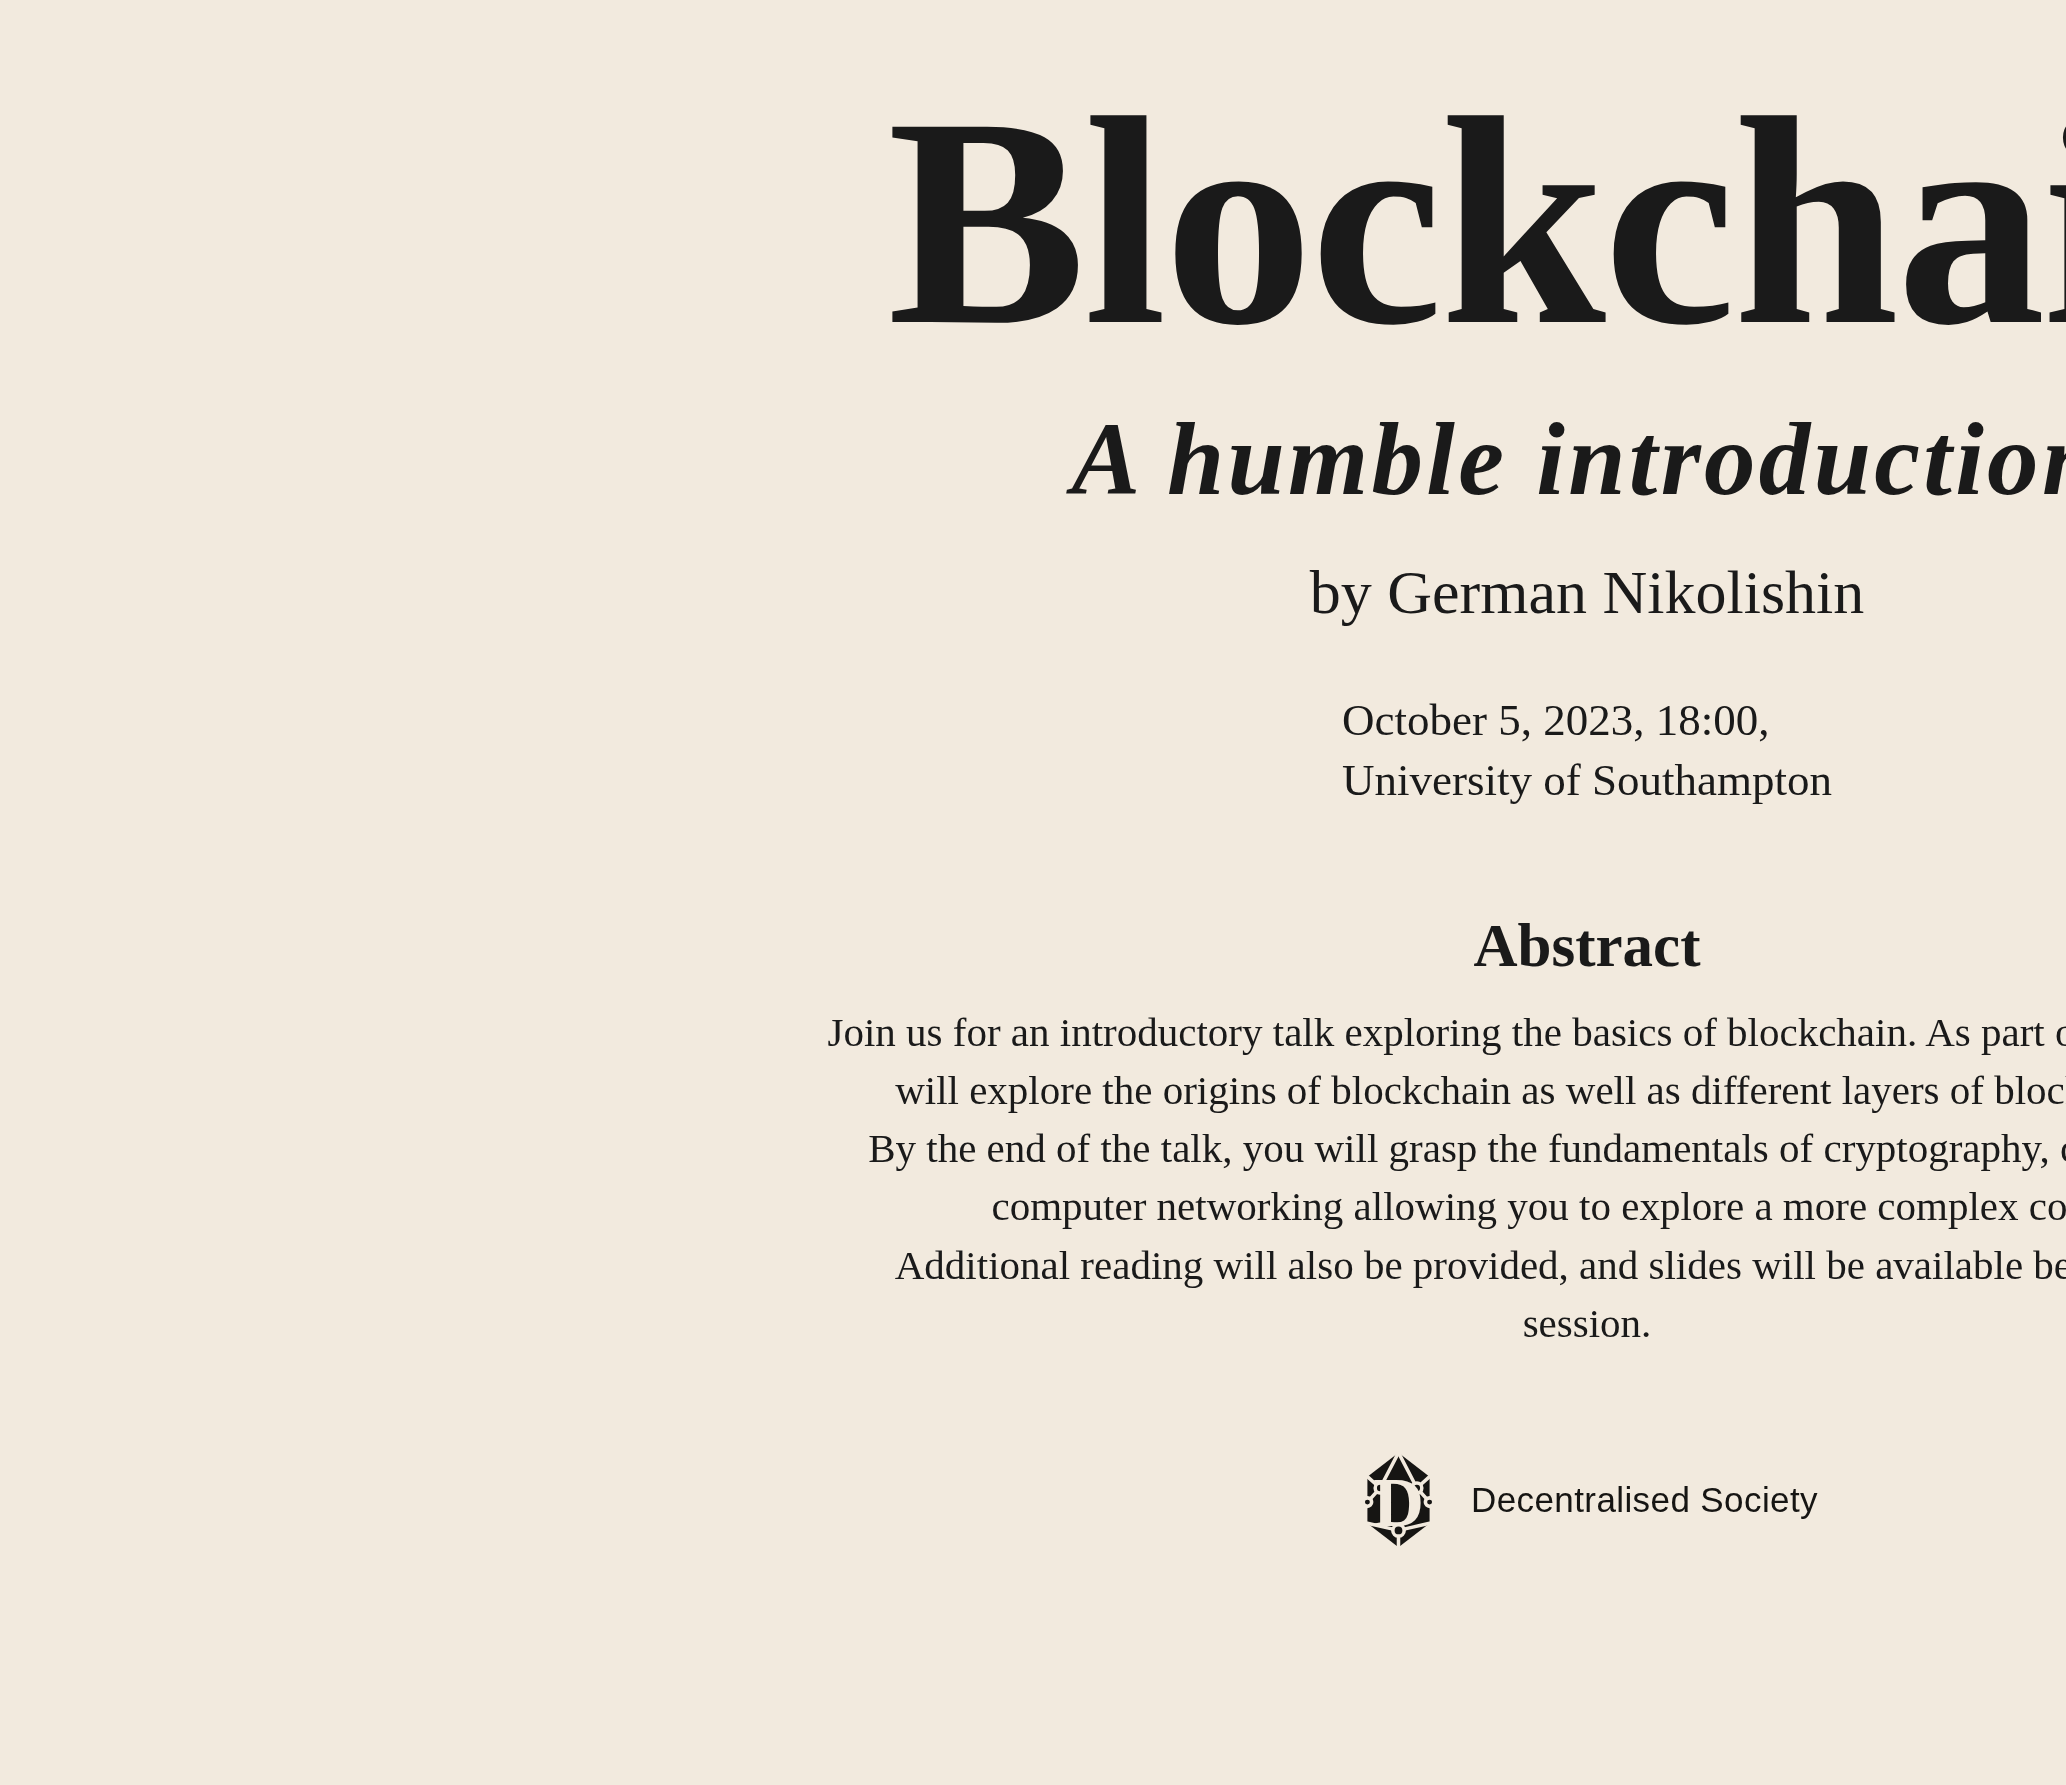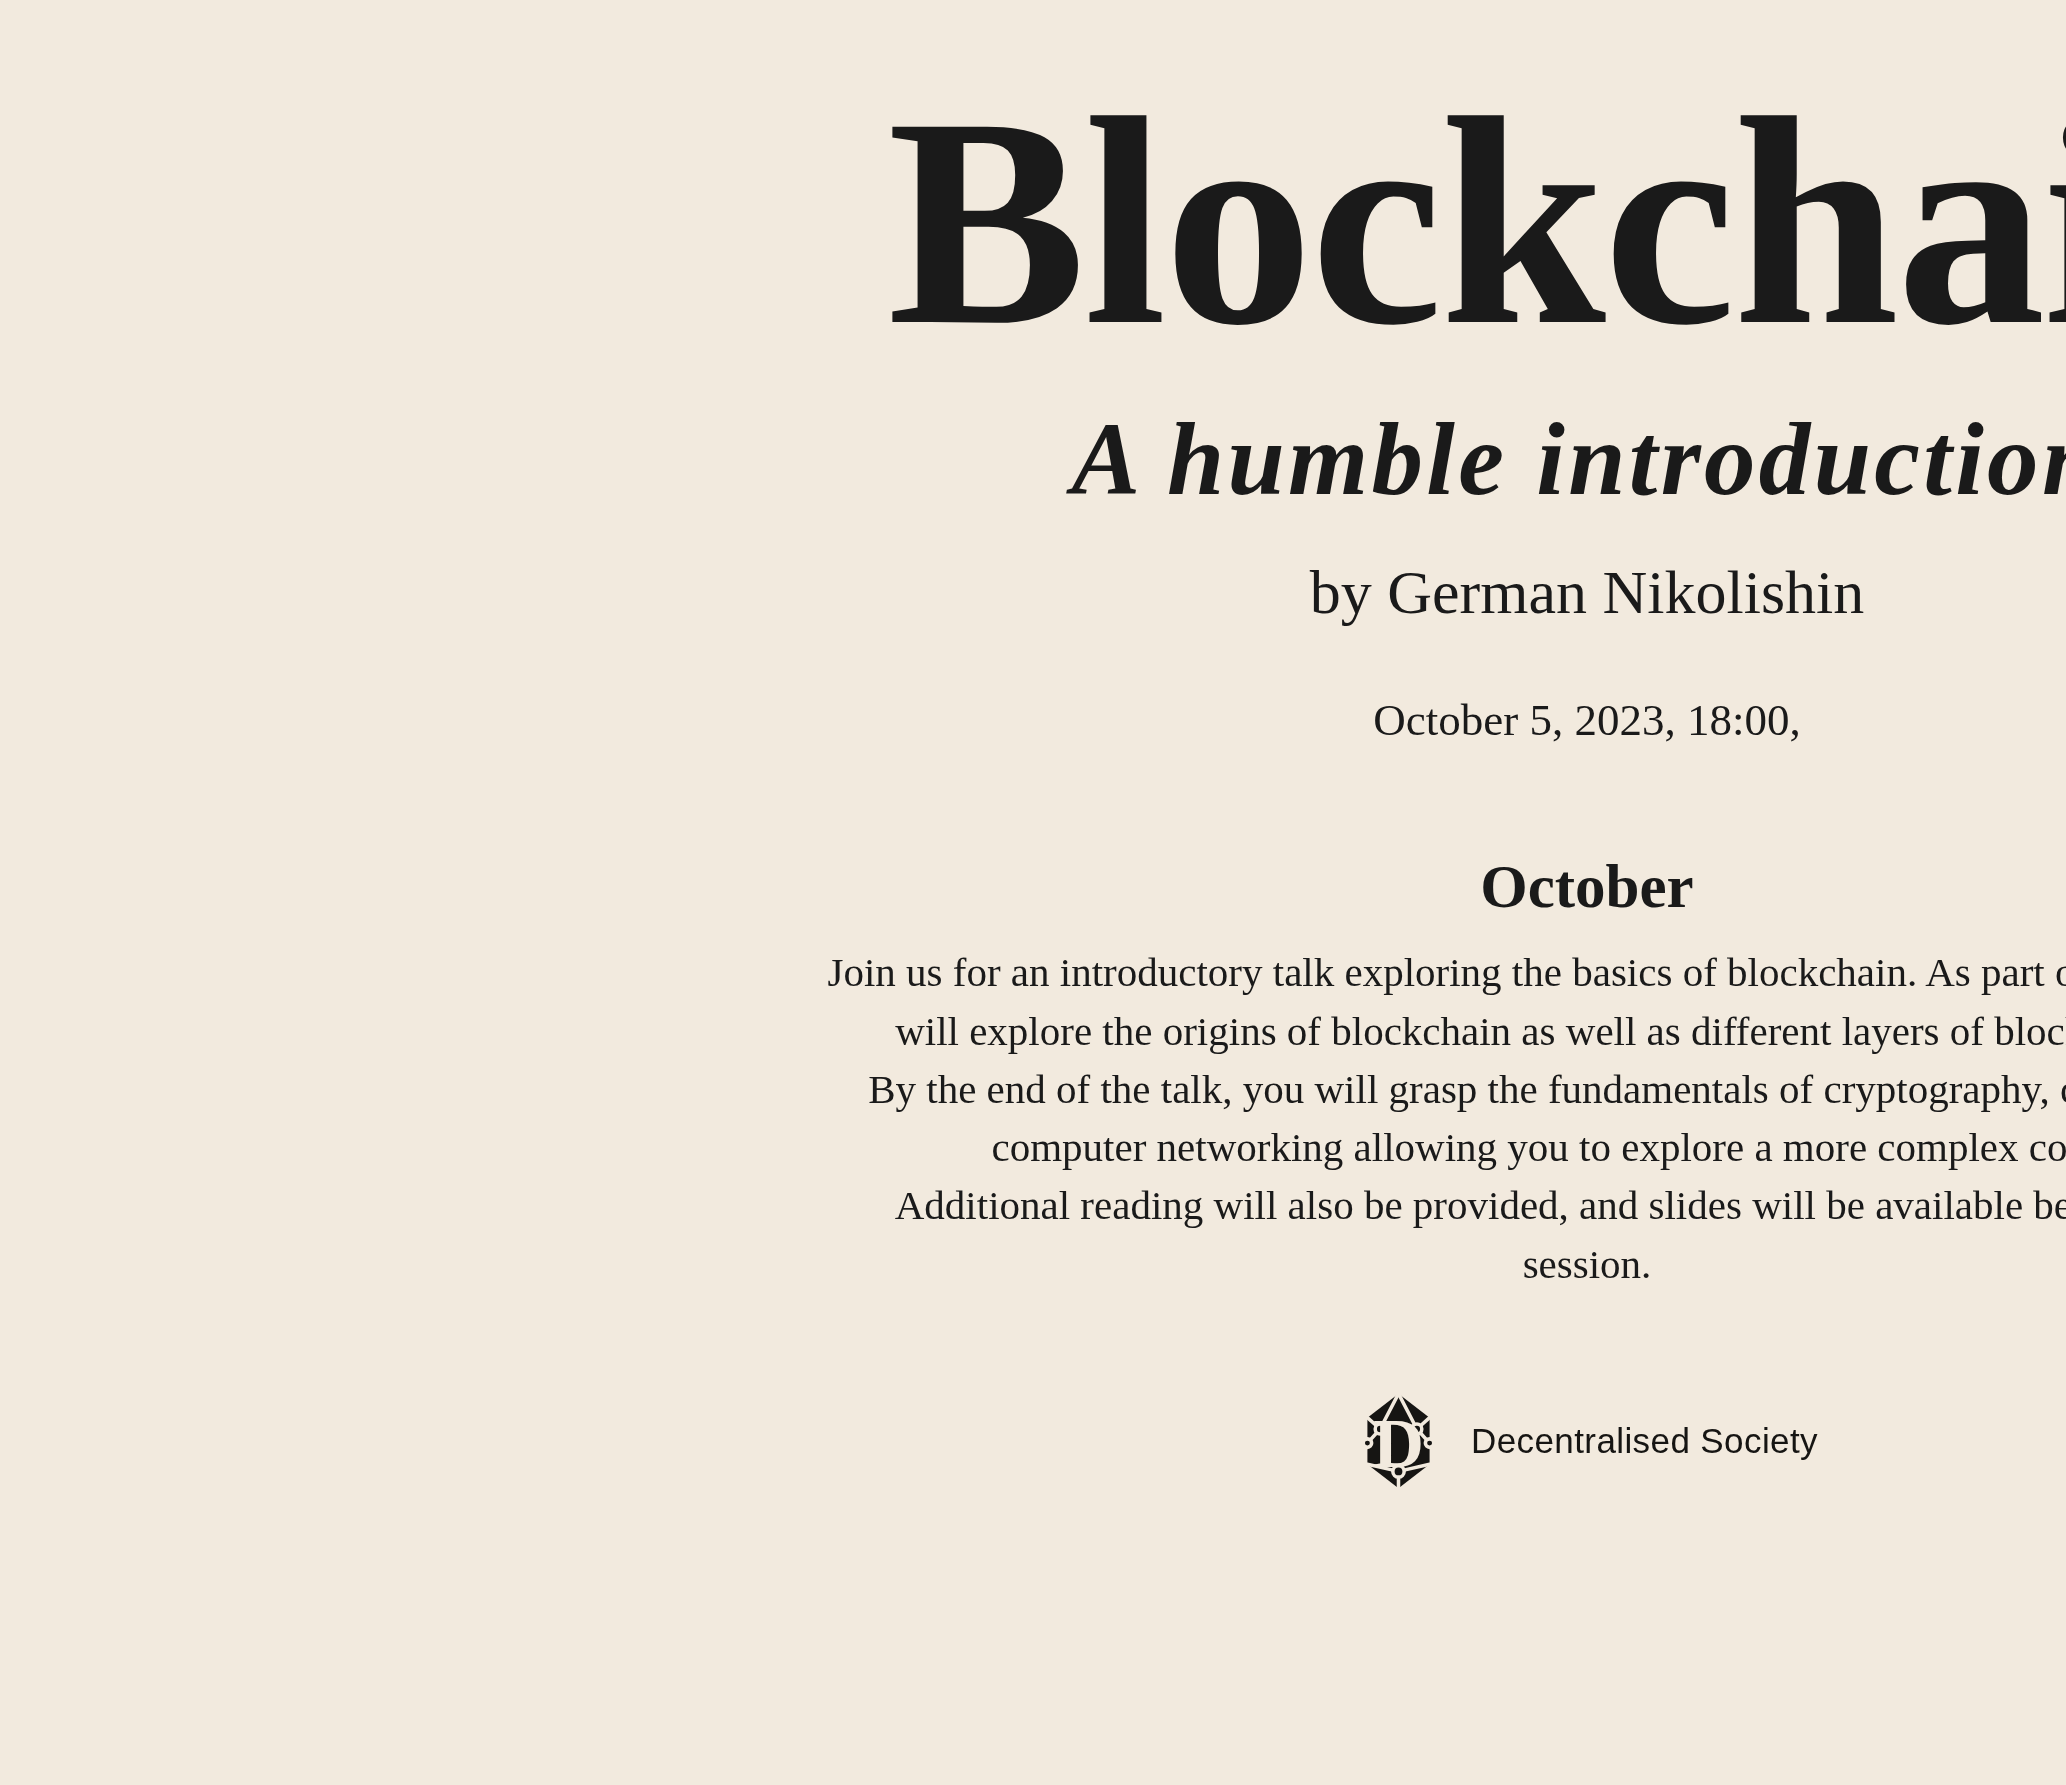--- a/index.html
+++ b/index.html
@@ -97,23 +97,24 @@
 <body>
 
 <h1 class="title">Blockchain</h1>
 
 <h2 class="subtitle">A humble introduction</h2>
 
 <div class="byline">by German Nikolishin</div>
 
 <div class="event-details">
   <div>October 5, 2023, 18:00,</div>
+  <div>University of Southampton</div>
 </div>
 
-<h3 class="abstract-heading">October</h3>
+<h3 class="abstract-heading">Abstract</h3>
 
 <div class="abstract-body">
   <p>Join us for an introductory talk exploring the basics of blockchain. As part of the session, we will explore the origins of blockchain as well as different layers of blockchain stack.</p>
   <p>By the end of the talk, you will grasp the fundamentals of cryptography, consensus, and computer networking allowing you to explore a more complex concepts.</p>
   <p>Additional reading will also be provided, and slides will be available before the next session.</p>
 </div>
 
 <div class="footer">
   <svg class="gem-icon-box" viewBox="0 0 120 150" aria-hidden="true">
 

